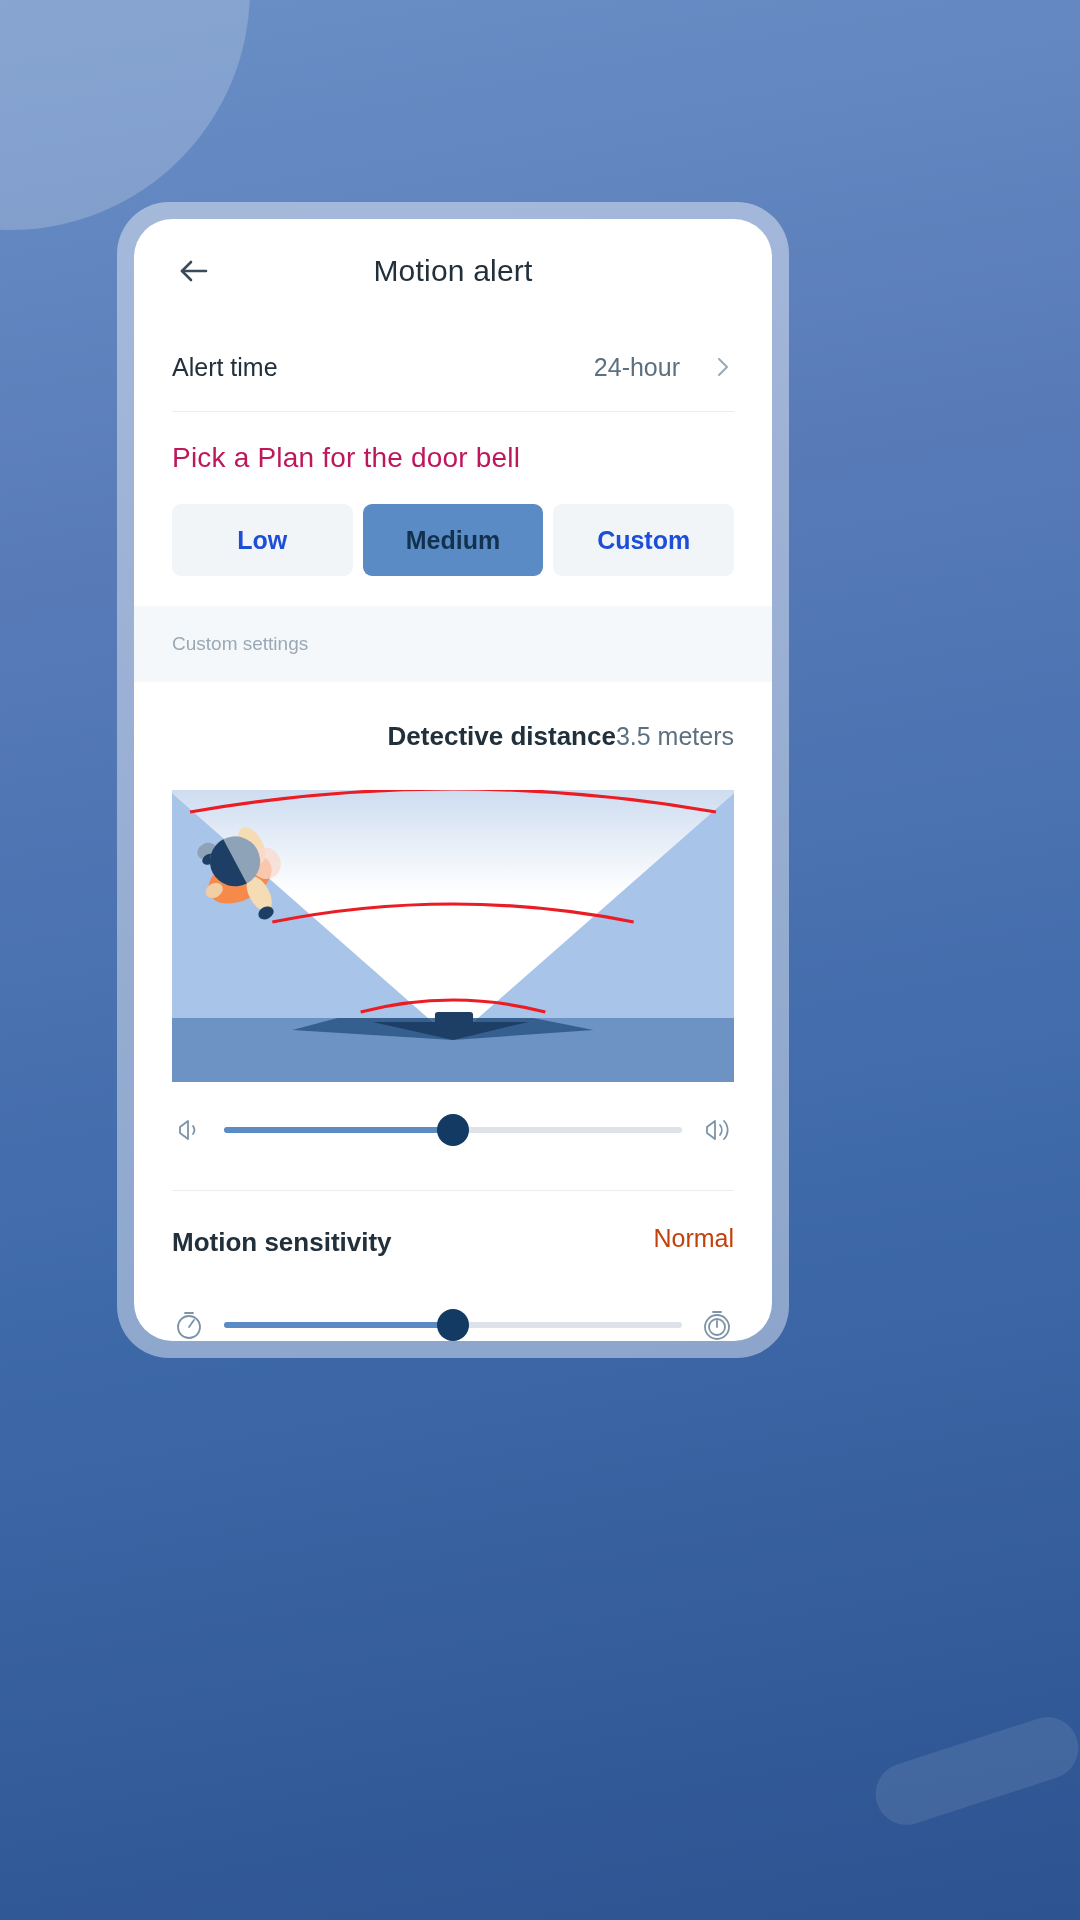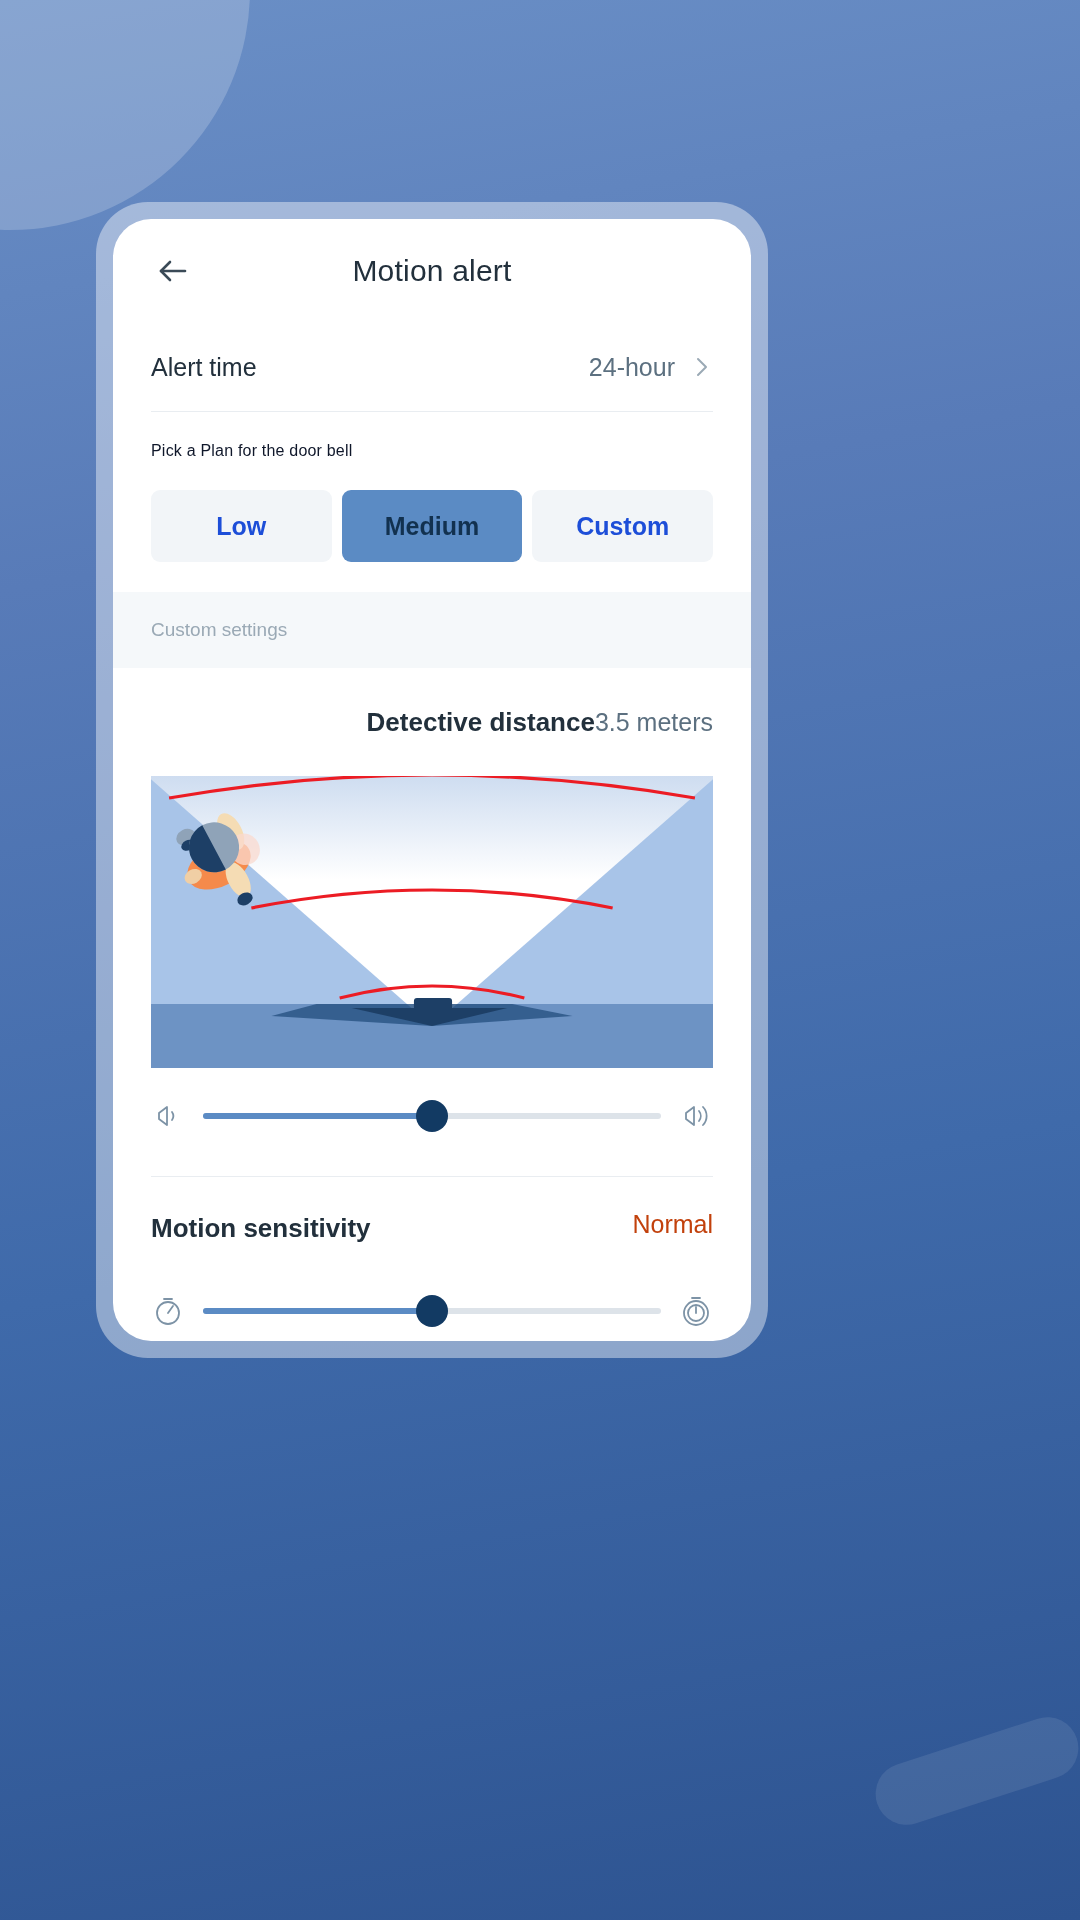--- a/index.html
+++ b/index.html
@@ -25,21 +25,21 @@
     position: absolute;
     left: 872px; top: 1740px;
     width: 210px; height: 62px;
     border-radius: 40px;
     background: rgba(255,255,255,0.09);
     transform: rotate(-18deg);
   }
 
   #phone-frame {
     position: absolute;
-    left: 96px; top: 202px;
+    left: 117px; top: 202px;
     width: 672px; height: 1156px;
     border-radius: 52px;
     background: rgba(255,255,255,0.42);
     padding: 17px;
   }
   #phone-screen {
     width: 100%; height: 100%;
     background: #ffffff;
     border-radius: 38px;
     overflow: hidden;
@@ -61,28 +61,28 @@
     letter-spacing: .2px;
     pointer-events: none;
   }
 
   .row {
     display: flex; align-items: center; justify-content: space-between;
     padding: 0 38px;
   }
   .row-label { font-size: 25px; color: #22303c; }
   .row-value { font-size: 25px; color: #5c7080; }
-  .row-right { display: flex; align-items: center; gap: 16px; }
+  .row-right { display: flex; align-items: center; gap: 32px; }
   .chev { width: 22px; height: 22px; display: block; }
 
   .alert-row { height: 88px; }
   .hr { height: 1px; background: #e9edf1; margin: 0 38px; }
 
   .plan-section { padding: 30px 38px 0 38px; }
-  .plan-caption { font-size: 16px; color: #0f172a; letter-spacing: .2px; }
+  .plan-caption { font-size: 28px; color: #be185d; letter-spacing: .2px; }
   .chips { display: flex; gap: 10px; margin-top: 30px; }
   .chip {
     flex: 1;
     height: 72px;
     border-radius: 9px;
     background: #f2f5f8;
     display: flex; align-items: center; justify-content: center;
     font-size: 25px; color: #1d4ed8; font-weight: 700;
     cursor: pointer;
   }

